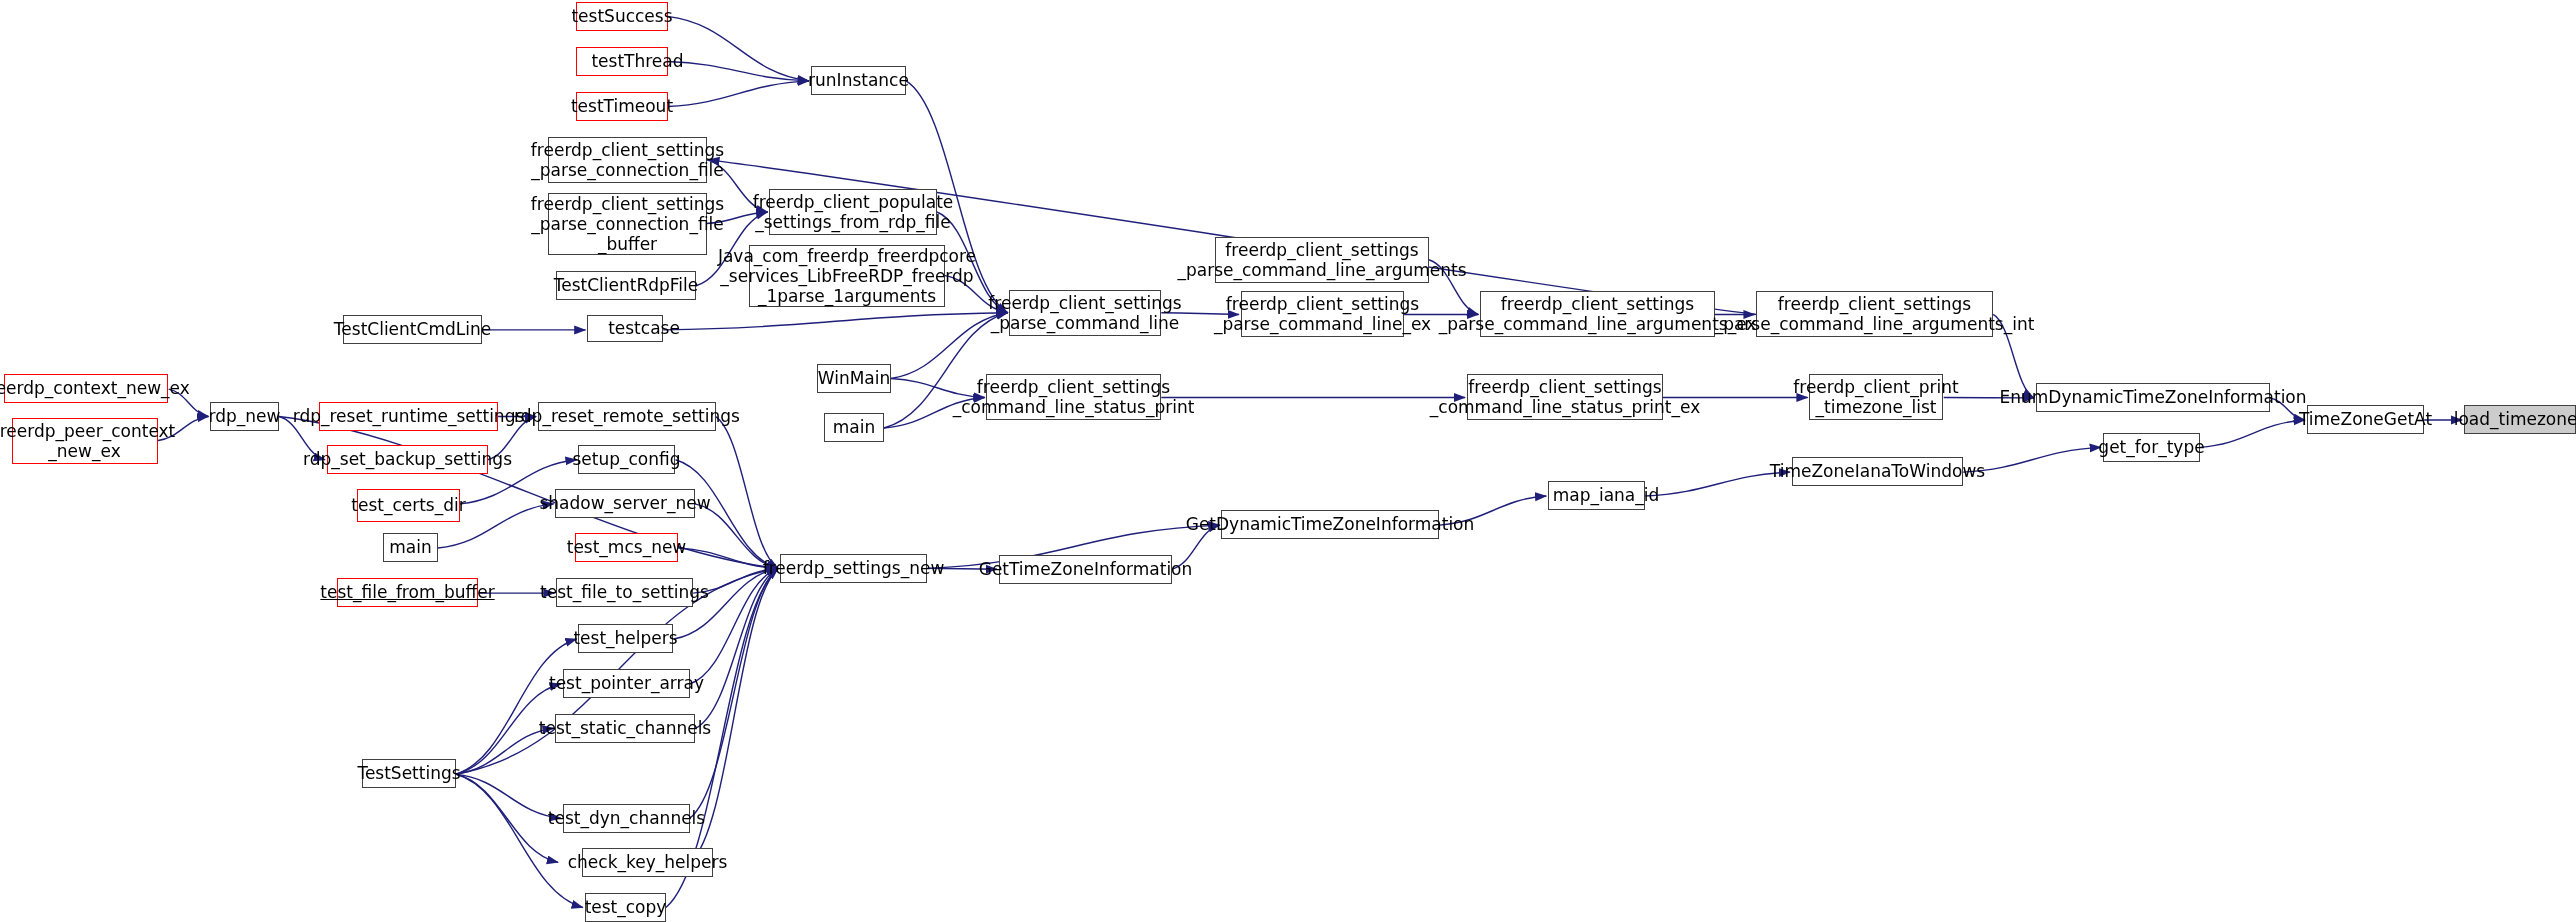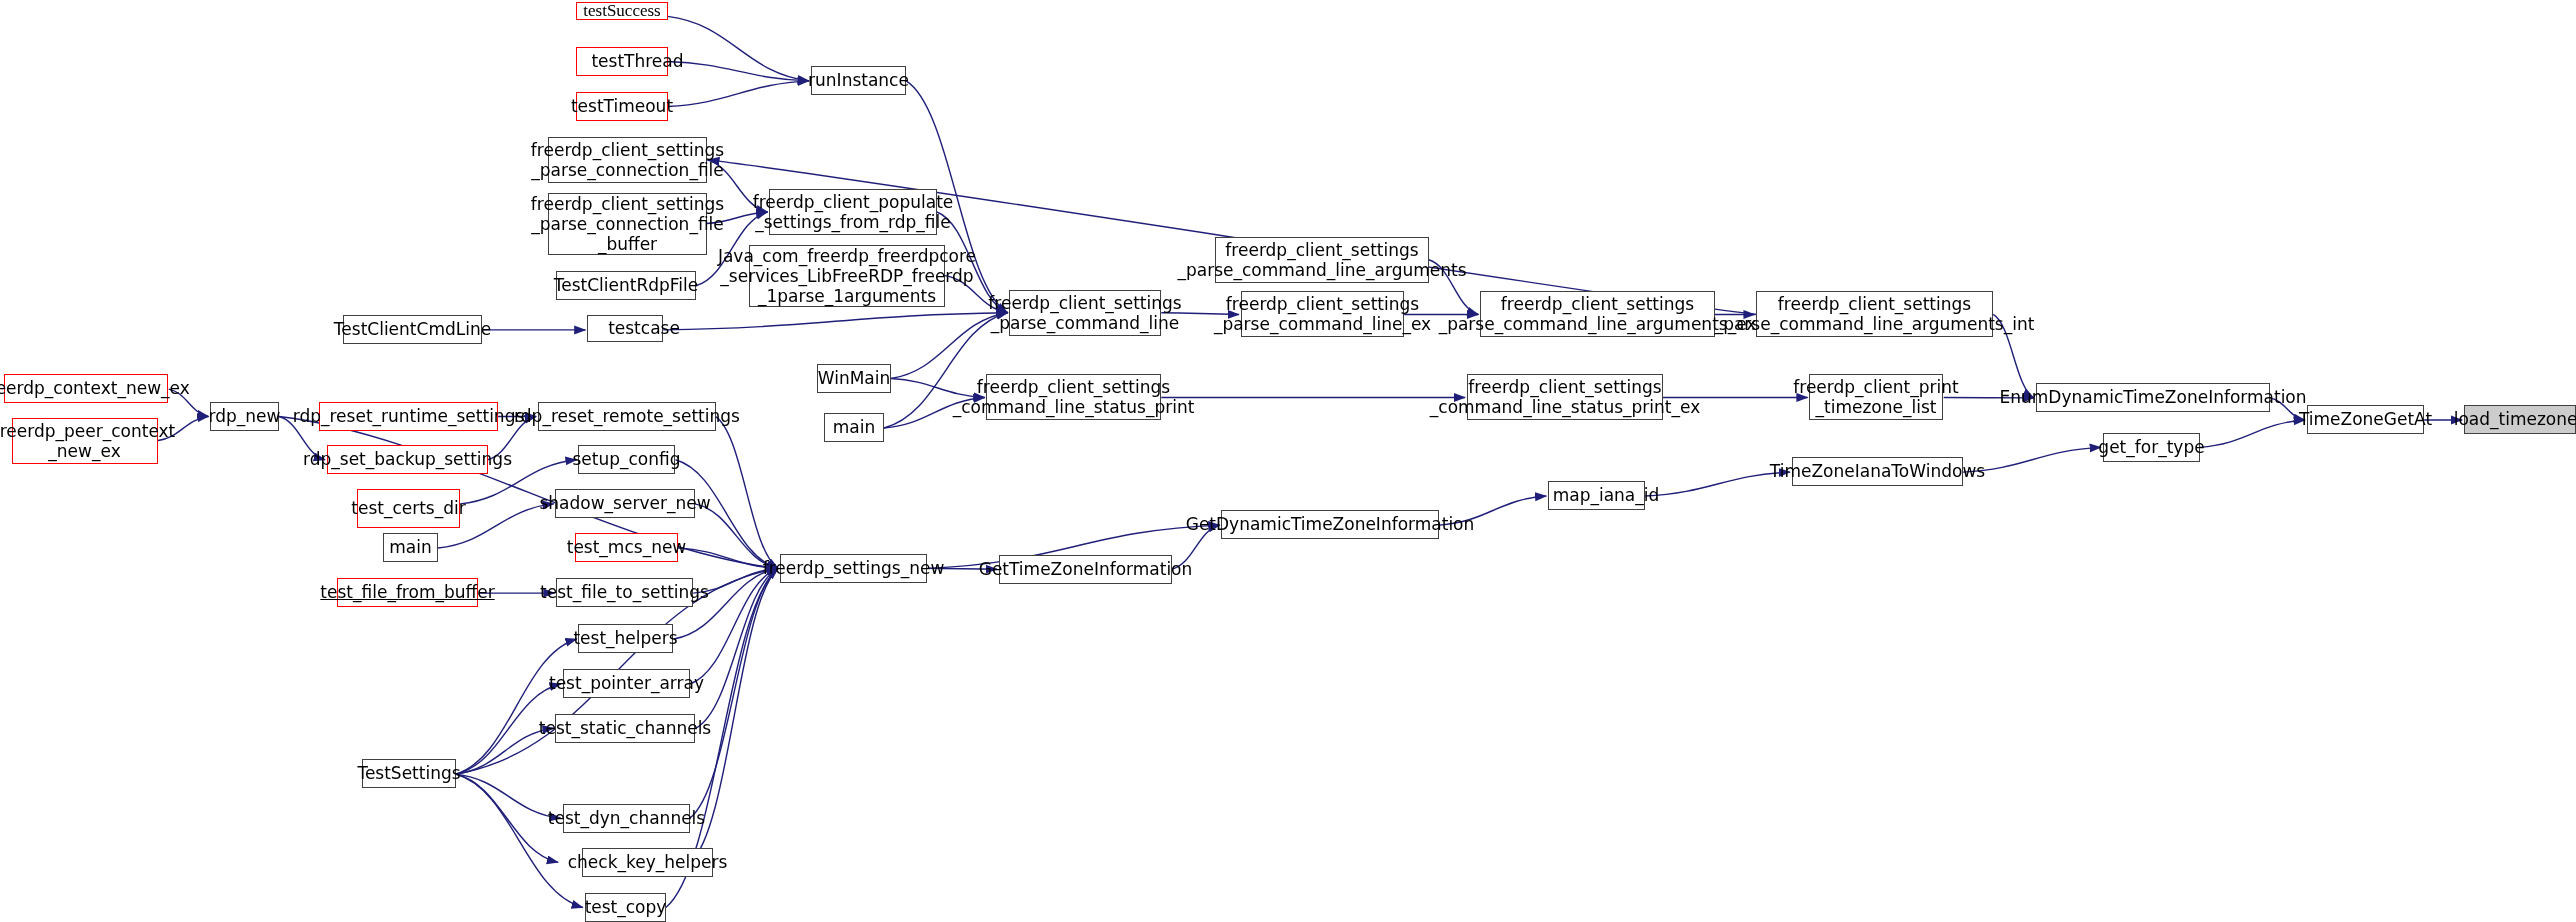--- a/index.html
+++ b/index.html
@@ -103,21 +103,21 @@
         <path d="M516,876.5 C680.25,848.54 716.75,671.46 881,643.5" fill="none" stroke="#1f1f7a" stroke-width="1.6" marker-end="url(#arrow)"></path>
         <path d="M516,876.5 C569.55,882.5 581.45,920.5 635,926.5" fill="none" stroke="#1f1f7a" stroke-width="1.6" marker-end="url(#arrow)"></path>
         <path d="M516,876.5 C568.2,888.5 579.8,964.5 632,976.5" fill="none" stroke="#1f1f7a" stroke-width="1.6" marker-end="url(#arrow)"></path>
         <path d="M516,876.5 C580.8,894.62 595.2,1009.38 660,1027.5" fill="none" stroke="#1f1f7a" stroke-width="1.6" marker-end="url(#arrow)"></path>
         <path d="M781,926.5 C826,892.54 836,677.46 881,643.5" fill="none" stroke="#1f1f7a" stroke-width="1.6" marker-end="url(#arrow)"></path>
         <path d="M782,976.5 C826.55,936.54 836.45,683.46 881,643.5" fill="none" stroke="#1f1f7a" stroke-width="1.6" marker-end="url(#arrow)"></path>
         <path d="M754,1027.5 C811.15,981.42 823.85,689.58 881,643.5" fill="none" stroke="#1f1f7a" stroke-width="1.6" marker-end="url(#arrow)"></path>
       </g>
   </svg>
   <div id="node-layer">
-      <div class="node red" style="left: 576px; top: 1.8px; width: 92px; height: 18px; font-family: Liberation Serif, serif;">testSuccess</div>
+      <div class="node red" style="left: 576px; top: 1.8px; width: 92px; height: 29px;">testSuccess</div>
       <div class="node red" style="left: 576px; top: 47px; width: 92px; height: 29px; padding-left: 31px;">testThread</div>
       <div class="node red" style="left: 576px; top: 92px; width: 92px; height: 29px;">testTimeout</div>
       <div class="node" style="left: 811px; top: 66px; width: 95px; height: 29px;">runInstance</div>
       <div class="node" style="left: 548px; top: 137px; width: 159px; height: 46px;">freerdp_client_settings
 _parse_connection_file</div>
       <div class="node" style="left: 548px; top: 193px; width: 159px; height: 62px;">freerdp_client_settings
 _parse_connection_file
 _buffer</div>
       <div class="node" style="left: 769px; top: 189px; width: 168px; height: 46px;">freerdp_client_populate
 _settings_from_rdp_file</div>
@@ -154,21 +154,21 @@
       <div class="node" style="left: 1221px; top: 510px; width: 218px; height: 29px;">GetDynamicTimeZoneInformation</div>
       <div class="node" style="left: 999px; top: 555px; width: 173px; height: 29px;">GetTimeZoneInformation</div>
       <div class="node red" style="left: 4.4px; top: 374px; width: 164px; height: 29px;">freerdp_context_new_ex</div>
       <div class="node red" style="left: 11.5px; top: 418px; width: 146px; height: 46px;">freerdp_peer_context
 _new_ex</div>
       <div class="node" style="left: 210px; top: 402px; width: 69px; height: 29px;">rdp_new</div>
       <div class="node red" style="left: 319px; top: 402px; width: 179px; height: 29px;">rdp_reset_runtime_settings</div>
       <div class="node" style="left: 538px; top: 402px; width: 178px; height: 29px;">rdp_reset_remote_settings</div>
       <div class="node red" style="left: 327px; top: 445px; width: 161px; height: 29px;">rdp_set_backup_settings</div>
       <div class="node" style="left: 578px; top: 445px; width: 97px; height: 29px;">setup_config</div>
-      <div class="node red" style="left: 357px; top: 489px; width: 103px; height: 39px;">test_certs_dir</div>
+      <div class="node red" style="left: 357px; top: 489px; width: 103px; height: 33px;">test_certs_dir</div>
       <div class="node" style="left: 555px; top: 489px; width: 140px; height: 29px;">shadow_server_new</div>
       <div class="node" style="left: 383px; top: 533px; width: 55px; height: 29px;">main</div>
       <div class="node red" style="left: 575px; top: 533px; width: 103px; height: 29px;">test_mcs_new</div>
       <div class="node red" style="left: 337px; top: 578px; width: 141px; height: 29px; text-decoration: underline;">test_file_from_buffer</div>
       <div class="node" style="left: 556px; top: 578px; width: 137px; height: 29px;">test_file_to_settings</div>
       <div class="node" style="left: 780px; top: 554px; width: 147px; height: 29px;">freerdp_settings_new</div>
       <div class="node" style="left: 578px; top: 624px; width: 95px; height: 29px;">test_helpers</div>
       <div class="node" style="left: 563px; top: 669px; width: 127px; height: 29px;">test_pointer_array</div>
       <div class="node" style="left: 555px; top: 714px; width: 140px; height: 29px;">test_static_channels</div>
       <div class="node" style="left: 362px; top: 759px; width: 94px; height: 29px;">TestSettings</div>

